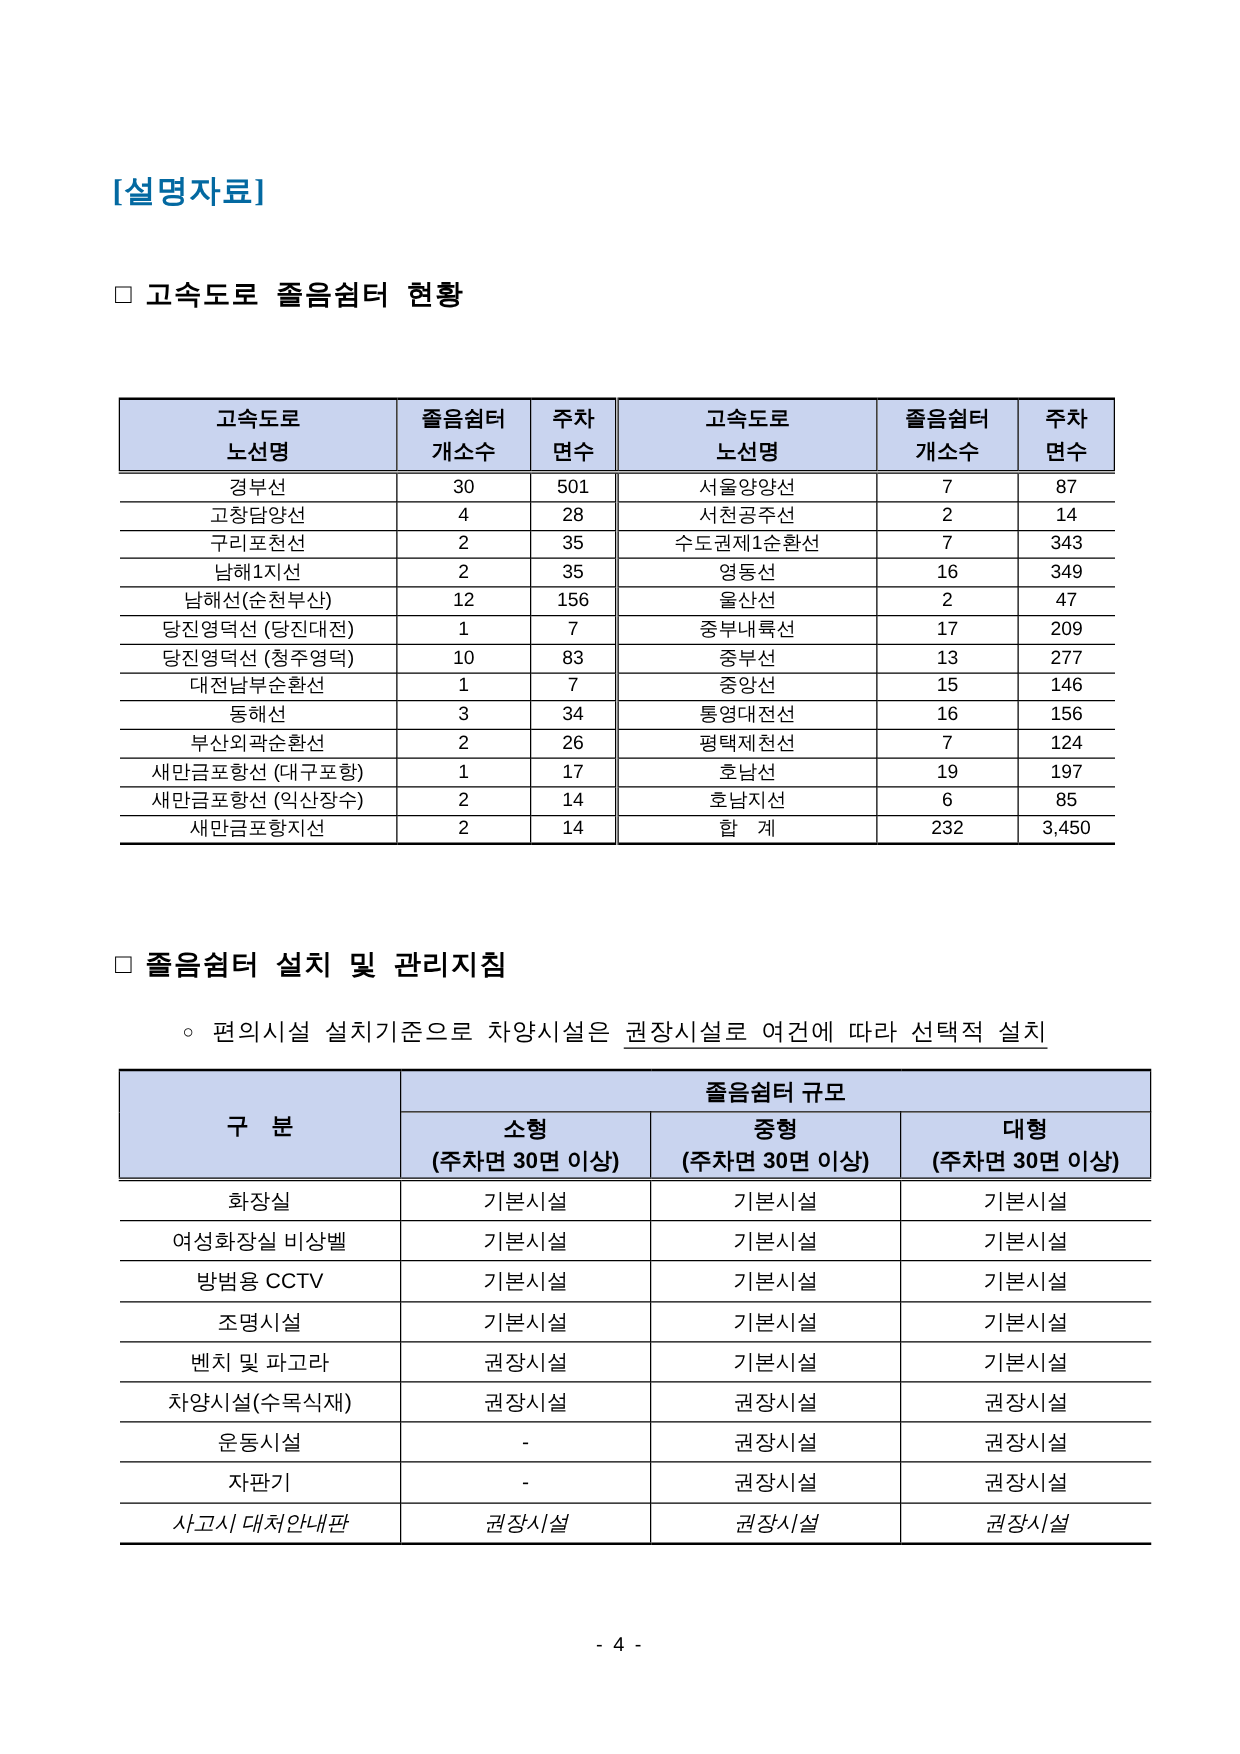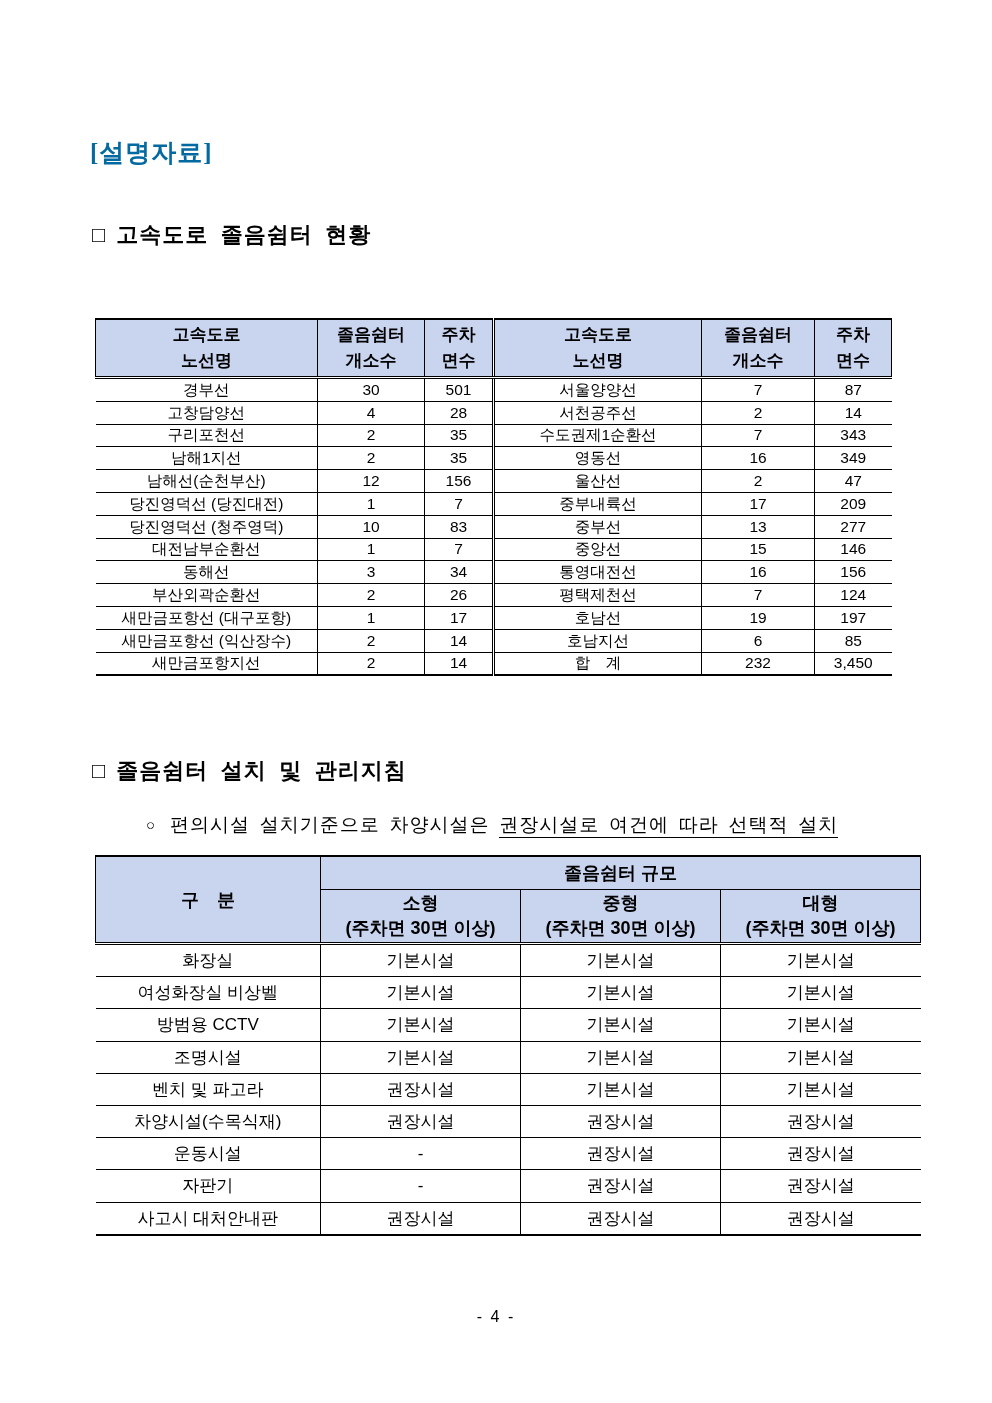--- a/index.html
+++ b/index.html
@@ -35,21 +35,21 @@
   
   #table2 { width:825px; }
   #table2 thead th { font-size:18px; }
   #table2 th.group { border-top:2px solid #000; height:32px; }
   #table2 th.gubun { border-top:2px solid #000; }
   #table2 th.size { line-height:25px; height:52px; }
   #table2 th.hdr-bottom { border-bottom:3px double #000; }
   #table2 td { height:31.2px; font-size:17px; }
   #table2 td:first-child { border-left:0; }
   #table2 td:last-child { border-right:0; }
-  #table2 tr:last-child td { border-bottom:2.5px solid #000; }
+  #table2 tr:last-child td { border-bottom:2.5px solid #000;font-style:italic; }
 
   .footer { width:100%; text-align:center; font-size:16px; font-family:"Liberation Sans", sans-serif; letter-spacing:2px; }
 </style>
 </head>
 <body>
 
 <div class="page">
 
   <div class="abs doc-label" style="left:90px; top:136px;">[설명자료]</div>
 

